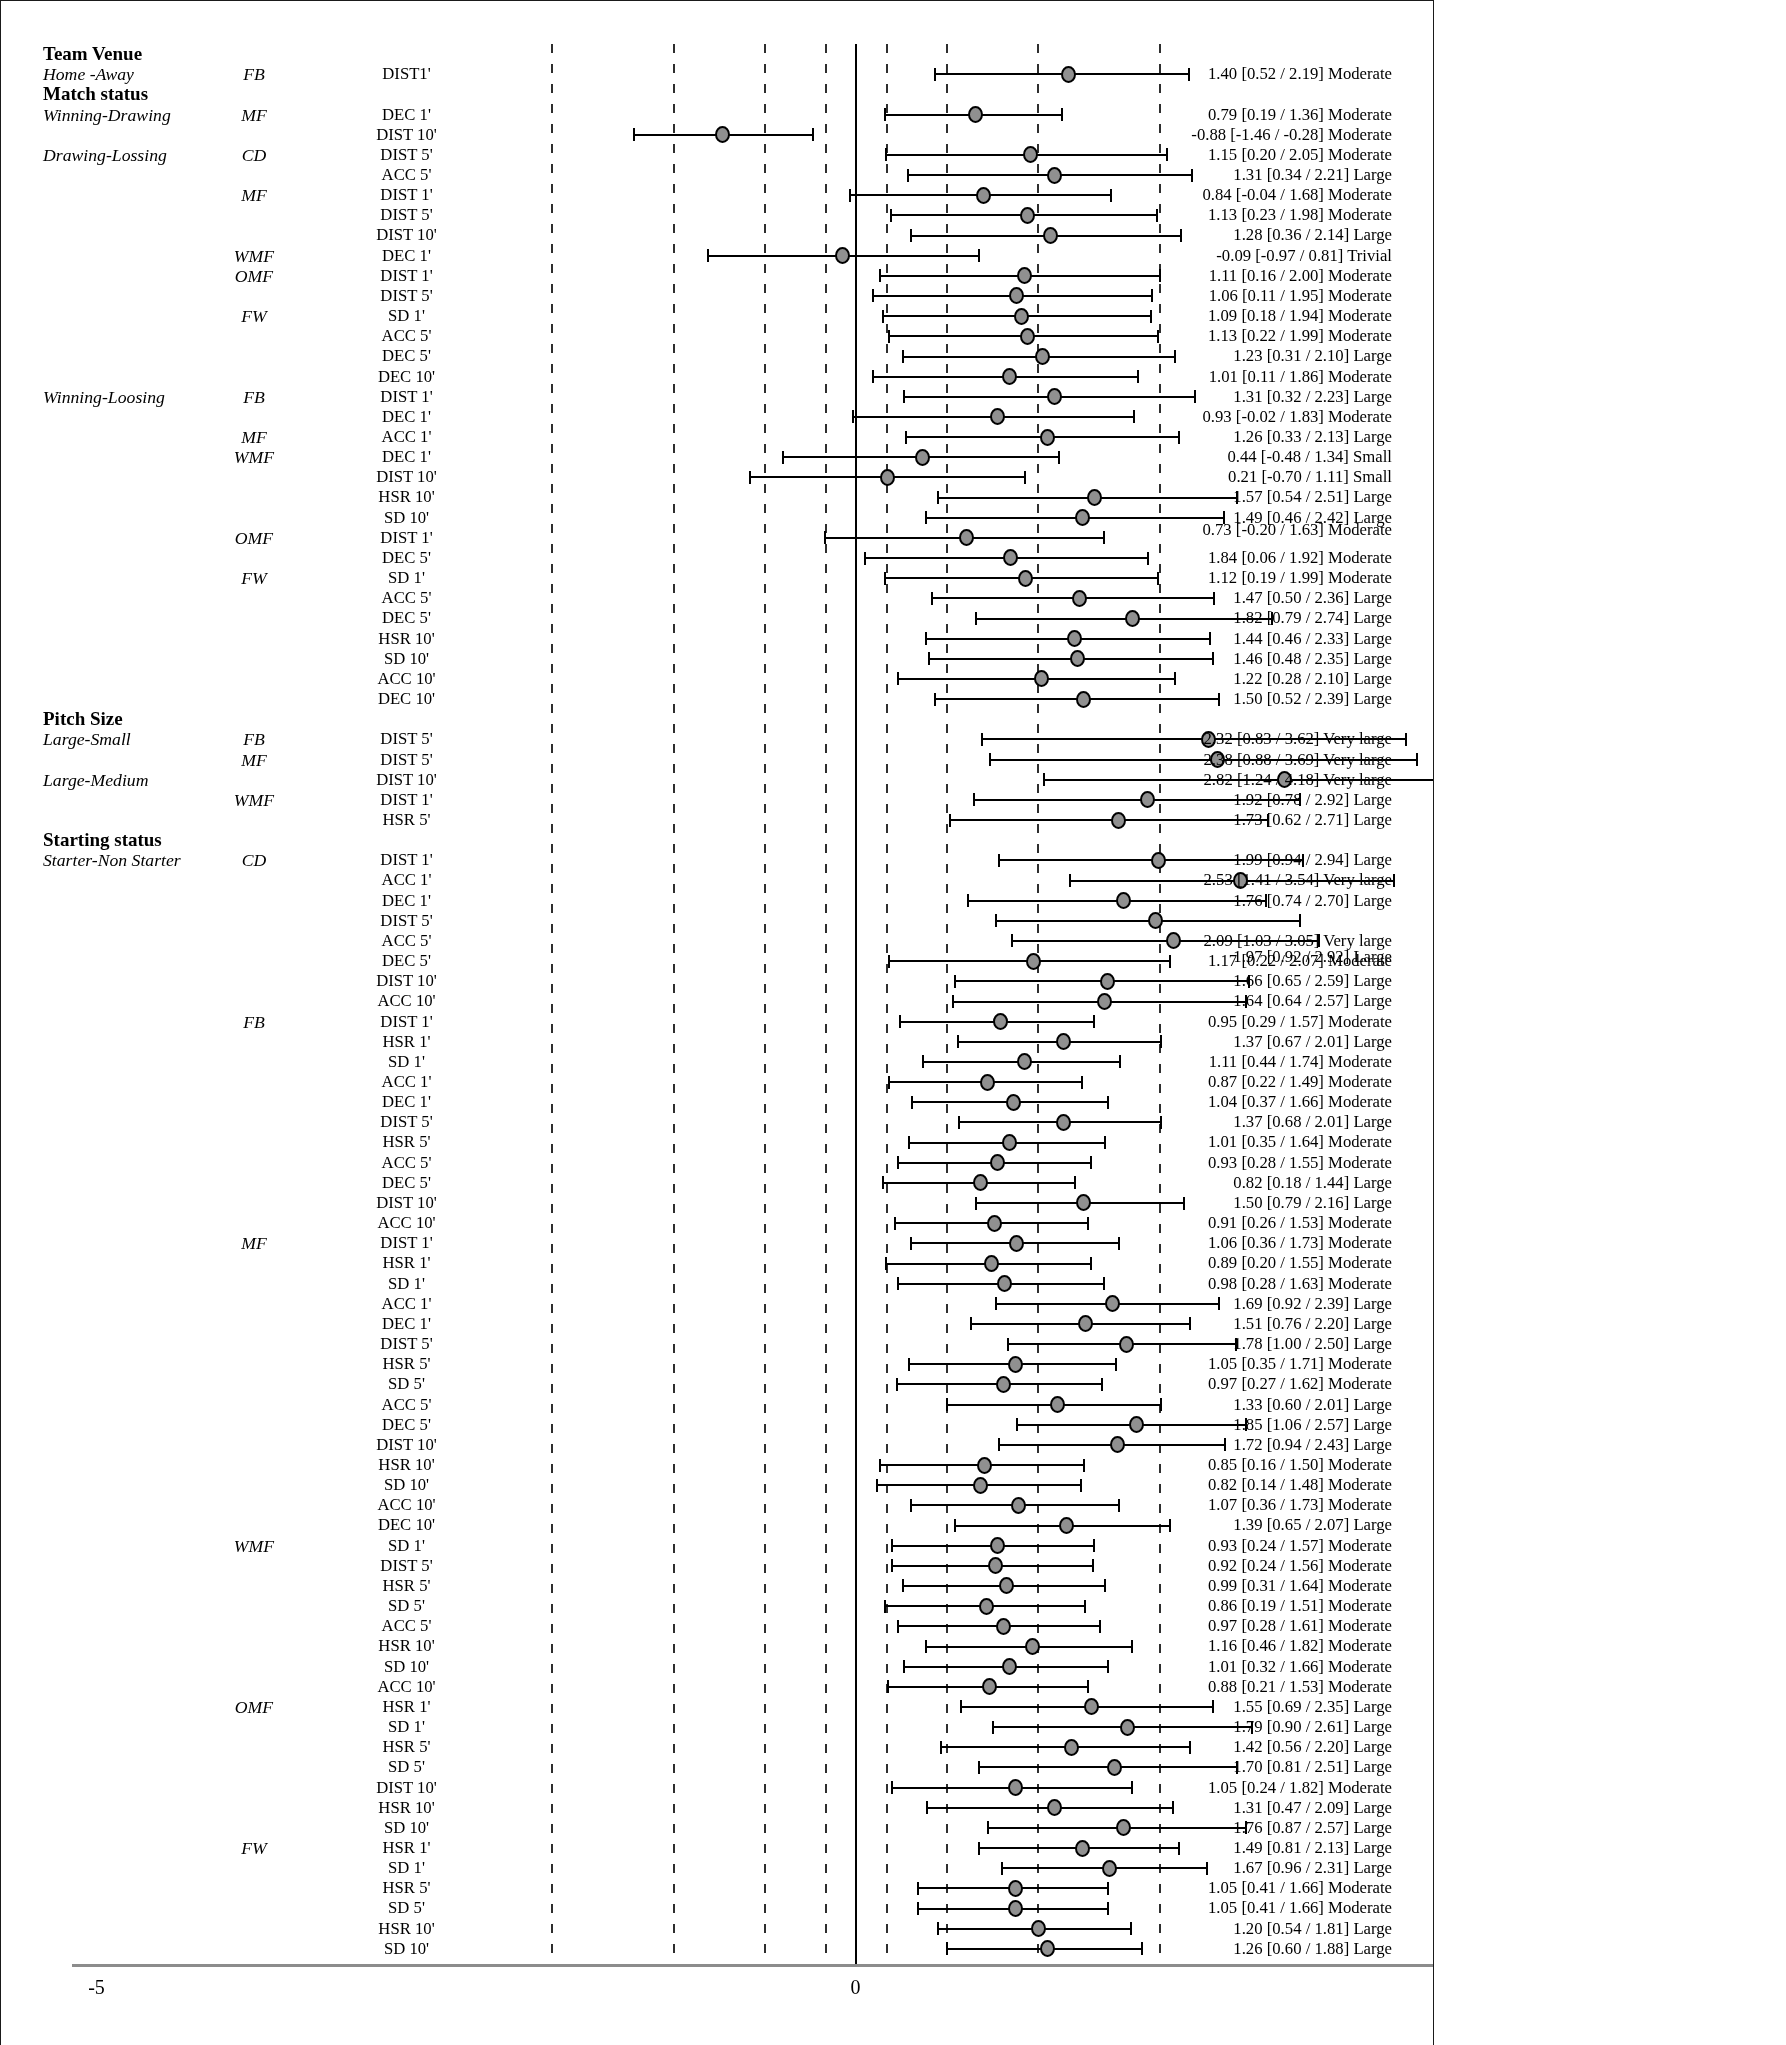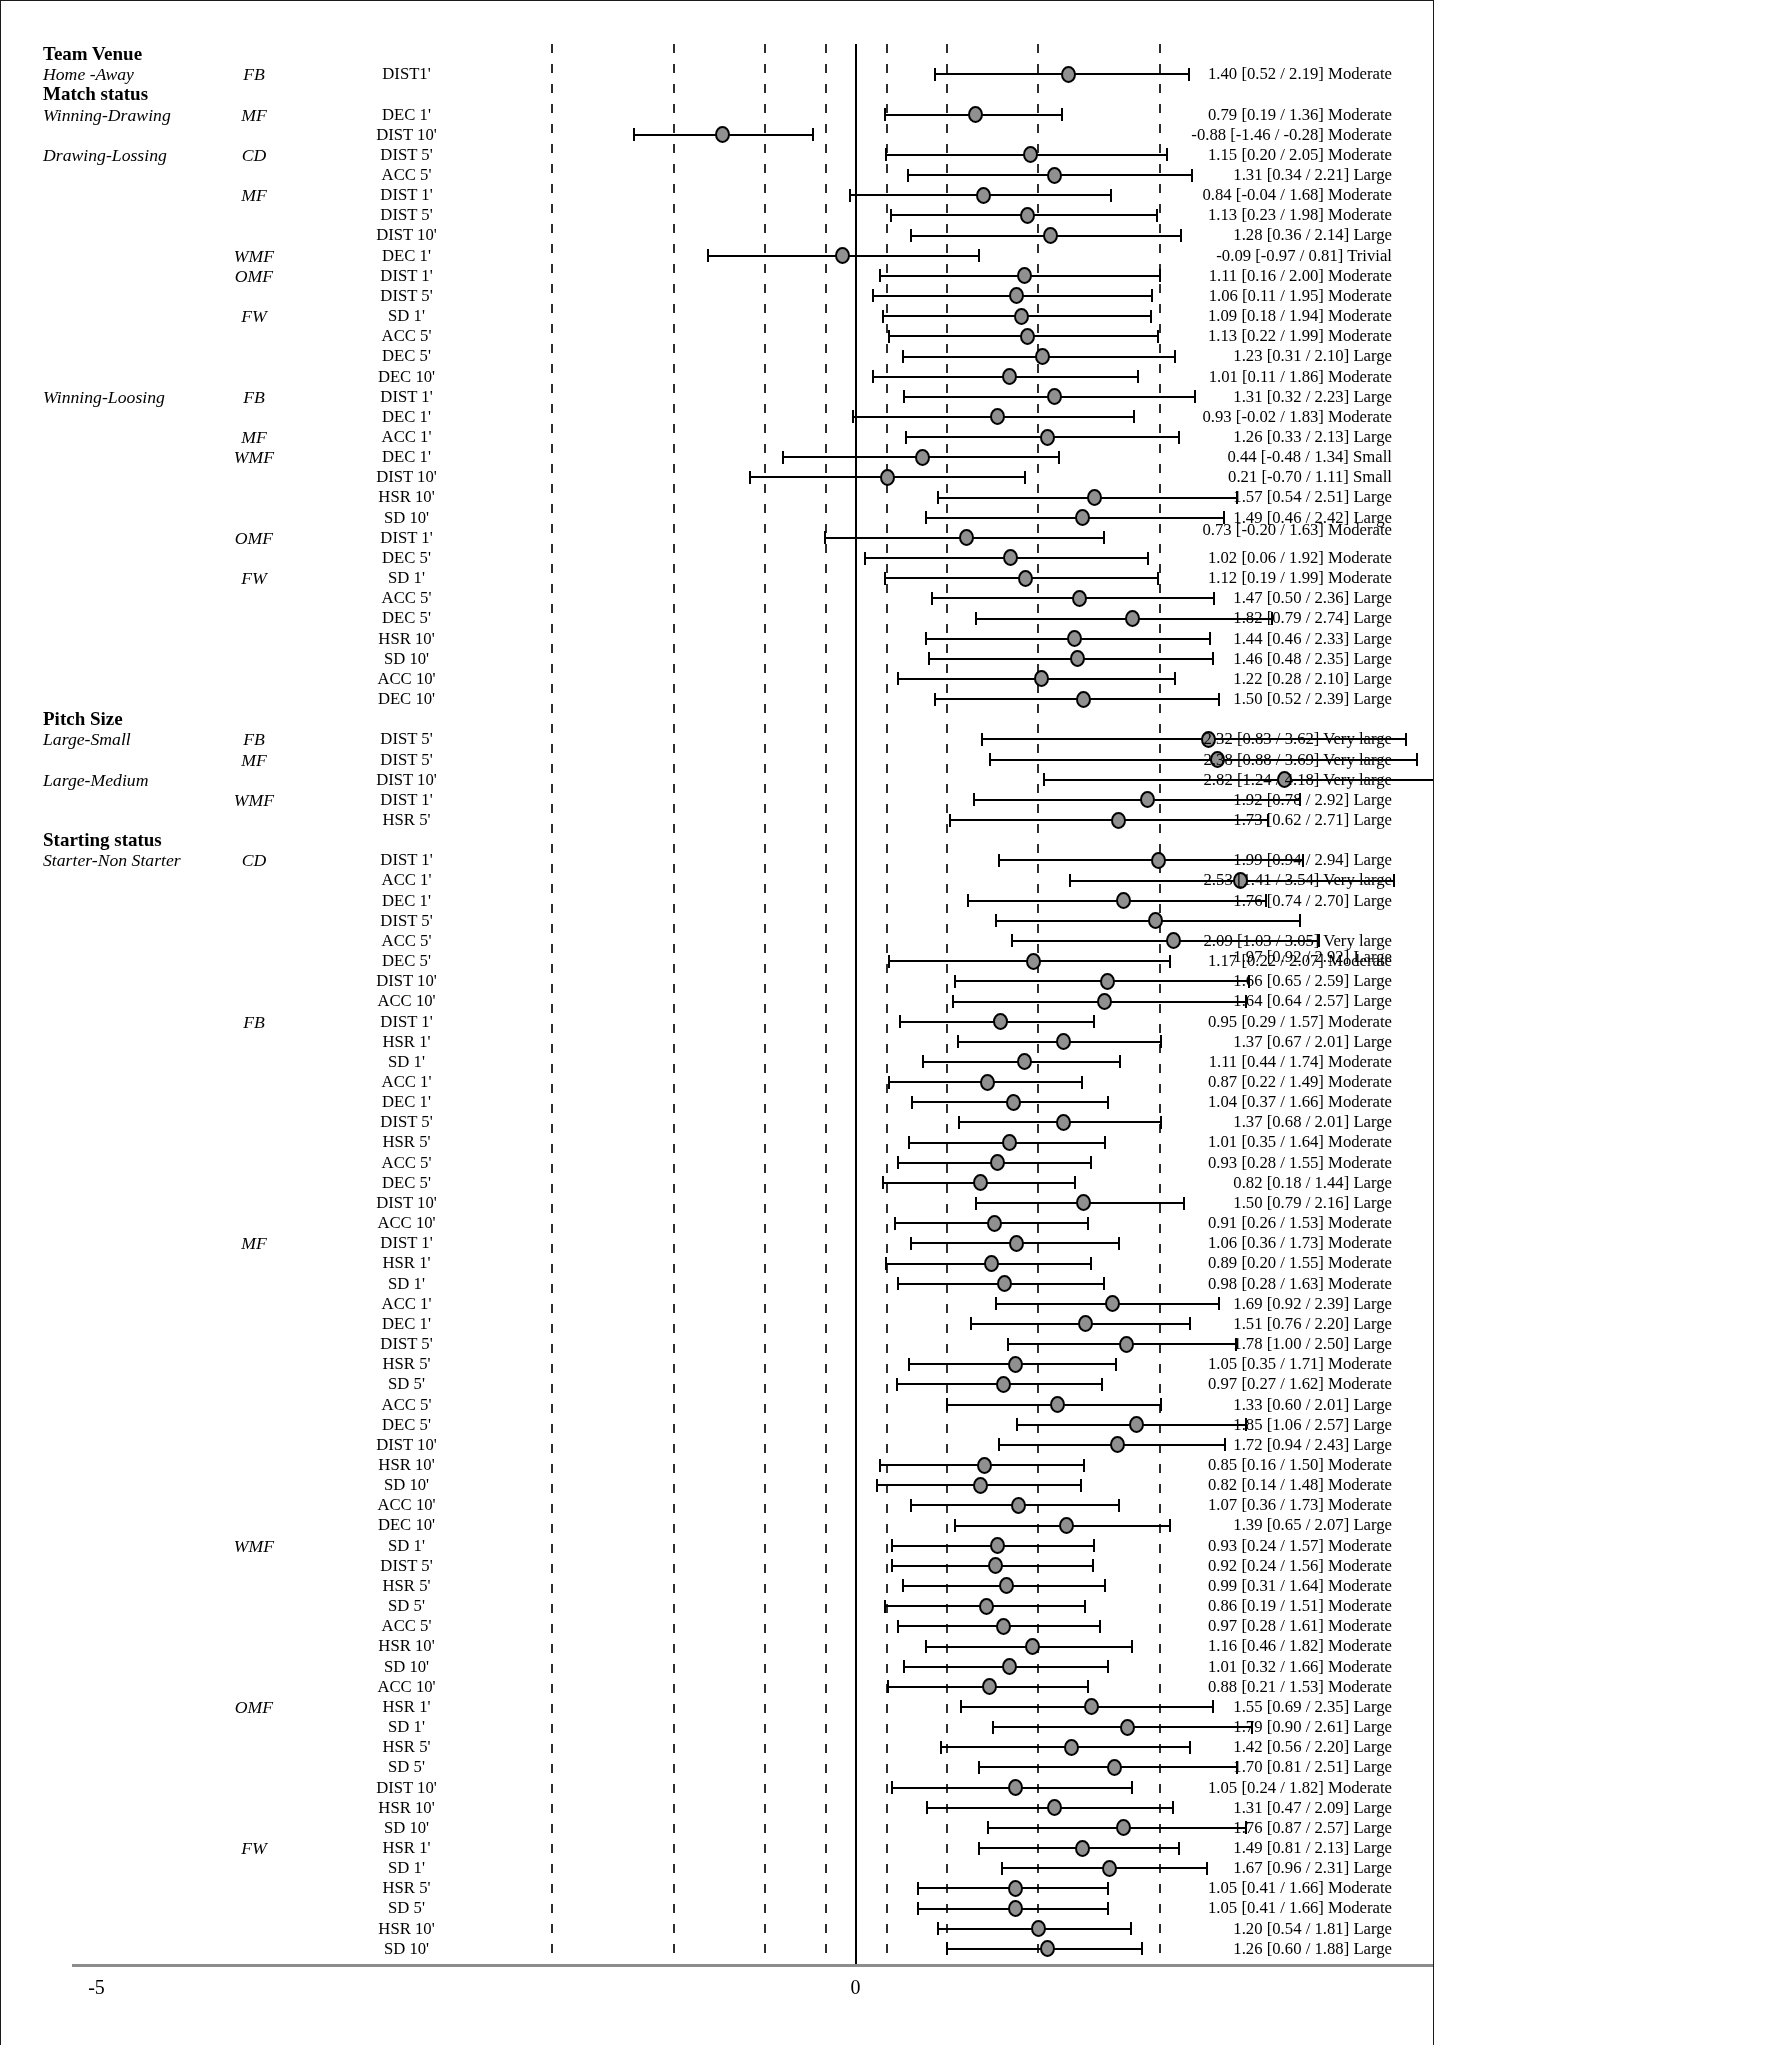--- a/index.html
+++ b/index.html
@@ -202,21 +202,21 @@
       <div class="ci-bar" style="left: 824px; width: 278px; top: 536px;"></div>
       <div class="ci-cap" style="left: 823px; top: 530px;"></div>
       <div class="ci-cap" style="left: 1102px; top: 530px;"></div>
       <div class="marker" style="left: 958px; top: 528px; background: rgb(144, 144, 144); border-color: rgb(0, 0, 0);"></div>
       <div class="txt value" style="right: 41px; top: 518px;">0.73 [-0.20 / 1.63] Moderate</div>
       <div class="txt variable" style="left: 304px; width: 203px; top: 546px;">DEC 5'</div>
       <div class="ci-bar" style="left: 864px; width: 283px; top: 556px;"></div>
       <div class="ci-cap" style="left: 863px; top: 551px;"></div>
       <div class="ci-cap" style="left: 1146px; top: 551px;"></div>
       <div class="marker" style="left: 1002px; top: 548px; background: rgb(144, 144, 144); border-color: rgb(0, 0, 0);"></div>
-      <div class="txt value" style="right: 41px; top: 546px;">1.02 [0.06 / 1.92] Moderate</div>
+      <div class="txt value" style="right: 41px; top: 546px;">1.84 [0.06 / 1.92] Moderate</div>
       <div class="txt position" style="left: 177px; width: 152px; top: 566px;">FW</div>
       <div class="txt variable" style="left: 304px; width: 203px; top: 566px;">SD 1'</div>
       <div class="ci-bar" style="left: 884px; width: 273px; top: 576px;"></div>
       <div class="ci-cap" style="left: 883px; top: 571px;"></div>
       <div class="ci-cap" style="left: 1156px; top: 571px;"></div>
       <div class="marker" style="left: 1017px; top: 569px; background: rgb(144, 144, 144); border-color: rgb(0, 0, 0);"></div>
       <div class="txt value" style="right: 41px; top: 566px;">1.12 [0.19 / 1.99] Moderate</div>
       <div class="txt variable" style="left: 304px; width: 203px; top: 586px;">ACC 5'</div>
       <div class="ci-bar" style="left: 931px; width: 283px; top: 596px;"></div>
       <div class="ci-cap" style="left: 930px; top: 591px;"></div>

